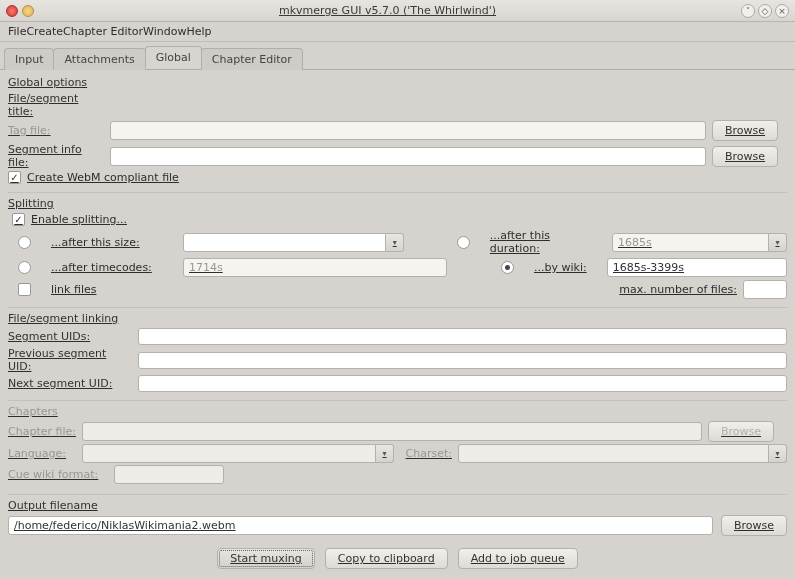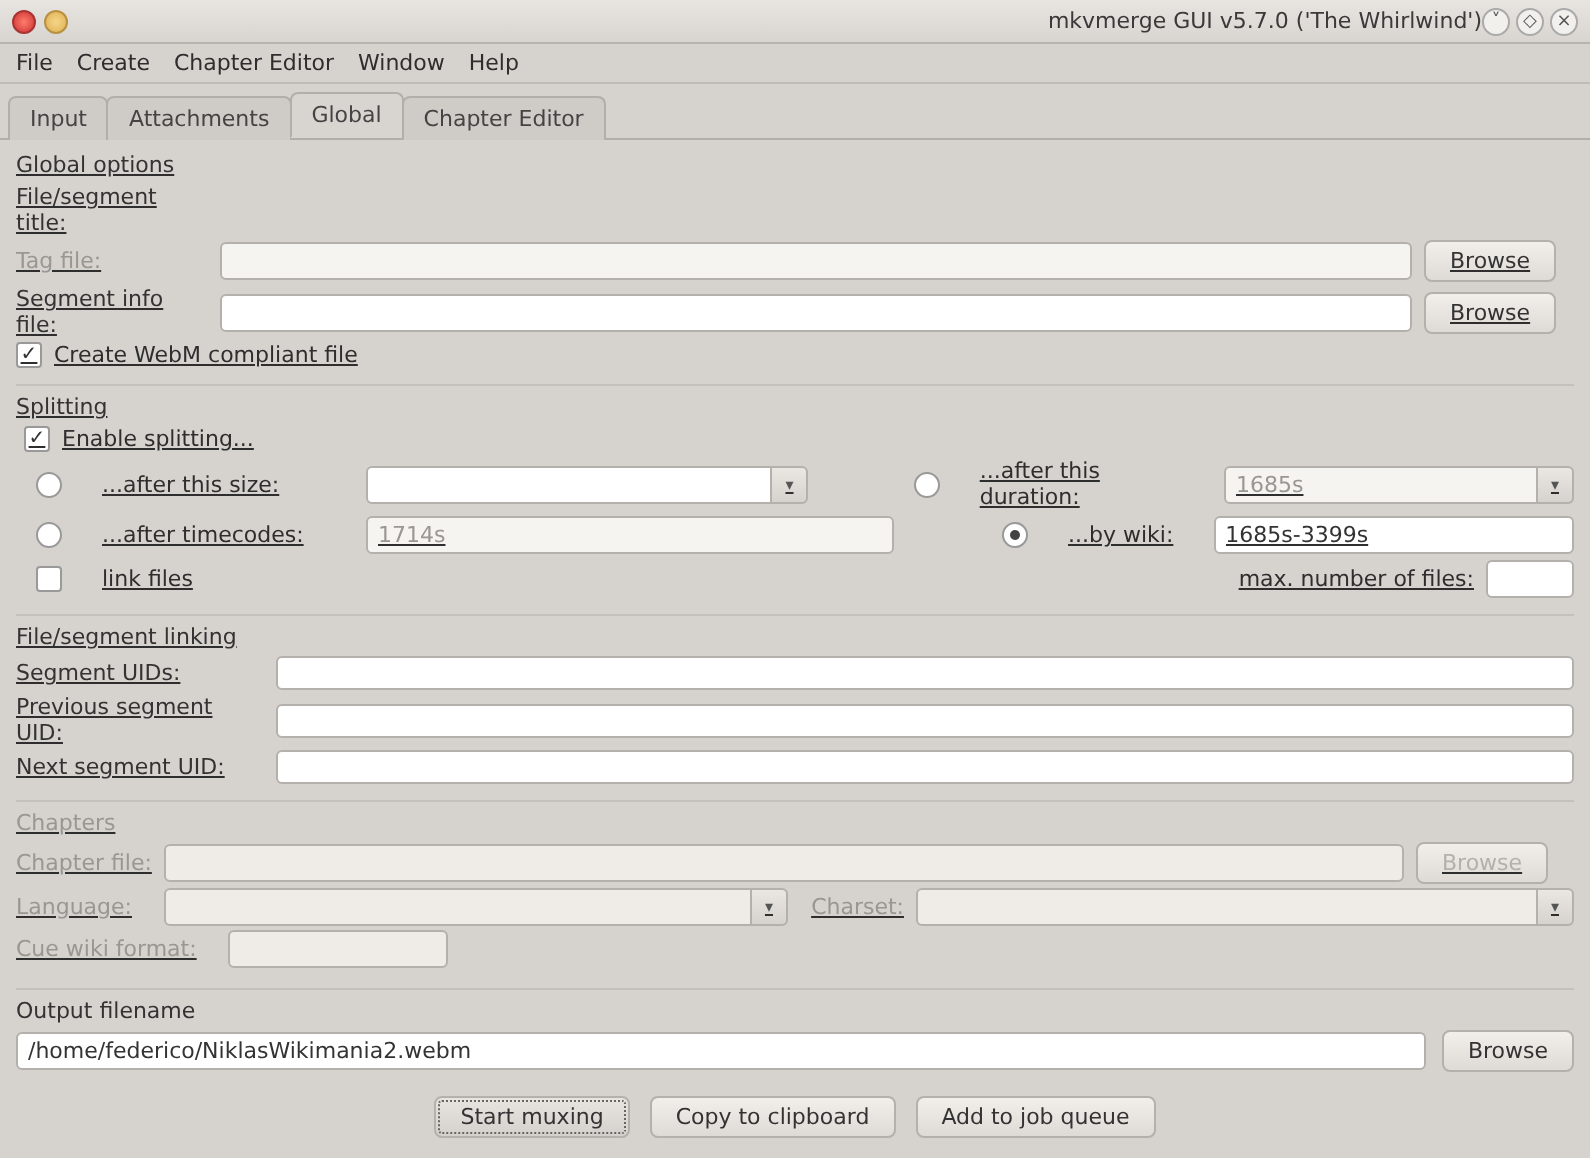--- a/index.html
+++ b/index.html
@@ -1,25 +1,25 @@
 <!DOCTYPE html>
 <html><head>
 <meta charset="utf-8">
 <style>
 * { box-sizing: border-box; margin: 0; padding: 0; font-family: "DejaVu Sans", "Liberation Sans", Arial, sans-serif; font-size: 11px; }
 body { background: #d6d2ce; width: 795px; height: 579px; overflow: hidden; color: #2e2e2e; }
 .titlebar { height: 22px; background: linear-gradient(#e8e5e1,#d8d4d0); display: flex; align-items: center; padding: 0 6px; border-bottom: 1px solid #b8b4b0; }
 .titlebar .tb-left { display: flex; gap: 4px; }
-.titlebar .title { flex: 1; text-align: right; font-size: 11px; color: #3a3a3a; }
+.titlebar .title { flex: 1; text-align: center; font-size: 11px; color: #3a3a3a; text-decoration: underline; }
 .titlebar .tb-right { display: flex; gap: 3px; }
 .wicon { width: 12px; height: 12px; border-radius: 50%; border: 1px solid #999; background: #eee; display:inline-block; }
 .wicon.red { background: radial-gradient(#ff7b6b,#c33); border-color:#a33; }
 .wicon.or { background: radial-gradient(#f5d58a,#e0b050); border-color:#b89040; }
 .wbtn { width:14px; height:14px; border:1px solid #aaa; border-radius:50%; background:#f2f0ec; font-size:9px; line-height:12px; text-align:center; color:#555; }
-.menubar { height:20px; display:flex; align-items:center; gap:12px; padding:0 8px; border-bottom:1px solid #c0bcb8; background:#d6d2ce; }
+.menubar { height:20px; display:flex; align-items:center; padding:0 8px; border-bottom:1px solid #c0bcb8; background:#d6d2ce; }
 .menubar span { cursor:default; }
 .tabs-row { display:flex; align-items:flex-end; padding: 4px 4px 0 4px; gap:0; border-bottom:1px solid #b2aeaa; }
 .tab { padding:4px 10px; background:#cfcbc7; border:1px solid #b2aeaa; border-bottom:none; border-top-left-radius:4px; border-top-right-radius:4px; margin-right:-1px; color:#444; position:relative; top:1px; }
 .tab.active { background:#d8d4d0; border-bottom:1px solid #d8d4d0; top:0; }
 .content { padding: 6px 8px 4px 8px; }
 .group { margin-bottom: 8px; text-decoration: underline; }
 .group-title { font-size:11px; color:#333; margin-bottom:3px; }
 .group-title.dim { color:#9a9692; }
 .row { display:flex; align-items:center; gap:6px; margin:2px 0; }
 .lbl { width:96px; text-align:left; color:#333; font-size:11px; }
@@ -34,21 +34,21 @@
 .chk { width:13px; height:13px; border:1px solid #999; border-radius:2px; background:#fff; display:inline-flex; align-items:center; justify-content:center; font-size:10px; line-height:1; color:#333; flex:0 0 13px; }
 .radio { width:13px; height:13px; border:1px solid #999; border-radius:50%; background:#fff; display:inline-flex; align-items:center; justify-content:center; flex:0 0 13px; }
 .radio.sel::after { content:""; width:5px; height:5px; background:#444; border-radius:50%; }
 .combo { position:relative; display:flex; }
 .combo input { flex:1; border-top-right-radius:0; border-bottom-right-radius:0; }
 .combo .cbtn { width:18px; height:19px; border:1px solid #b4b0ac; border-left:none; border-top-right-radius:3px; border-bottom-right-radius:3px; background:linear-gradient(#eae7e3,#d6d2ce); display:flex; align-items:center; justify-content:center; font-size:8px; color:#555; }
 .section-divider { border-top:1px solid #c4c0bc; margin:6px 0 4px 0; }
 .split-row { display:flex; align-items:center; gap:20px; margin:3px 0; padding-left:10px; }
 .split-row .radio-lbl { min-width:112px; }
 .segfield input { height:17px; }
-.bottombar { position:absolute; bottom:0; left:0; right:0; padding:6px 8px 10px 8px; background:#d6d2ce; }
+.bottombar { position:absolute; bottom:0; left:0; right:0; padding:6px 8px 10px 8px; background:#d6d2ce;text-decoration:underline; }
 .output-row { display:flex; align-items:center; gap:8px; margin-top:3px; }
 .btnrow { display:flex; justify-content:center; gap:10px; margin-top:12px; }
 .abs-content { position:absolute; top:42px; left:0; right:0; bottom:0; }
 .inner { position:relative; height:100%; }
 .maxfiles { margin-left:auto; display:flex; align-items:center; gap:6px; }
 .small-input { width:44px; }
 .cuname { width:110px; }
 </style>
 </head>
 <body>

